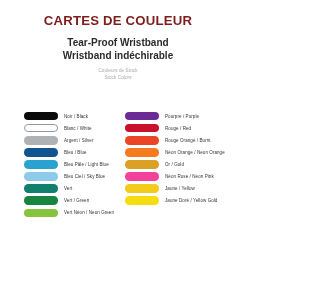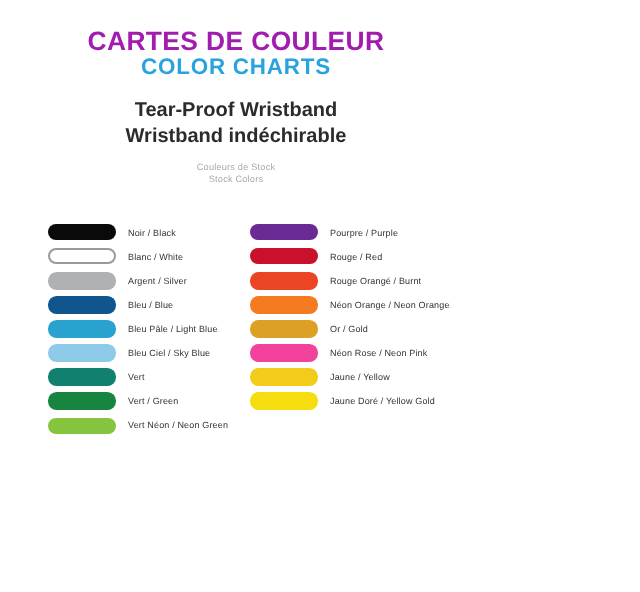--- a/index.html
+++ b/index.html
@@ -24,21 +24,21 @@
 
   
   .header {
     padding-top: 14px;
     text-align: center;
   }
   .title-fr {
     font-size: 13.2px;
     font-weight: bold;
     letter-spacing: 0.2px;
-    color: #a21caf;
+    color: #7f1d1d;
     line-height: 1.05;
     white-space: nowrap;
   }
   .title-en {
     font-size: 11.2px;
     font-weight: bold;
     letter-spacing: 0.4px;
     color: #27a3dd;
     line-height: 1.15;
     margin-top: 0px;
@@ -117,21 +117,20 @@
     letter-spacing: 0.08px;
   }
 </style>
 </head>
 <body>
 
 <div class="page">
 
   <div class="header">
     <div class="title-fr">CARTES DE COULEUR</div>
-    <div class="title-en">COLOR CHARTS</div>
 
     <div class="subtitle-block">
       <div class="subtitle-en">Tear-Proof Wristband</div>
       <div class="subtitle-fr">Wristband indéchirable</div>
     </div>
 
     <div class="caption-block">
       <div class="caption-fr">Couleurs de Stock</div>
       <div class="caption-en">Stock Colors</div>
     </div>

